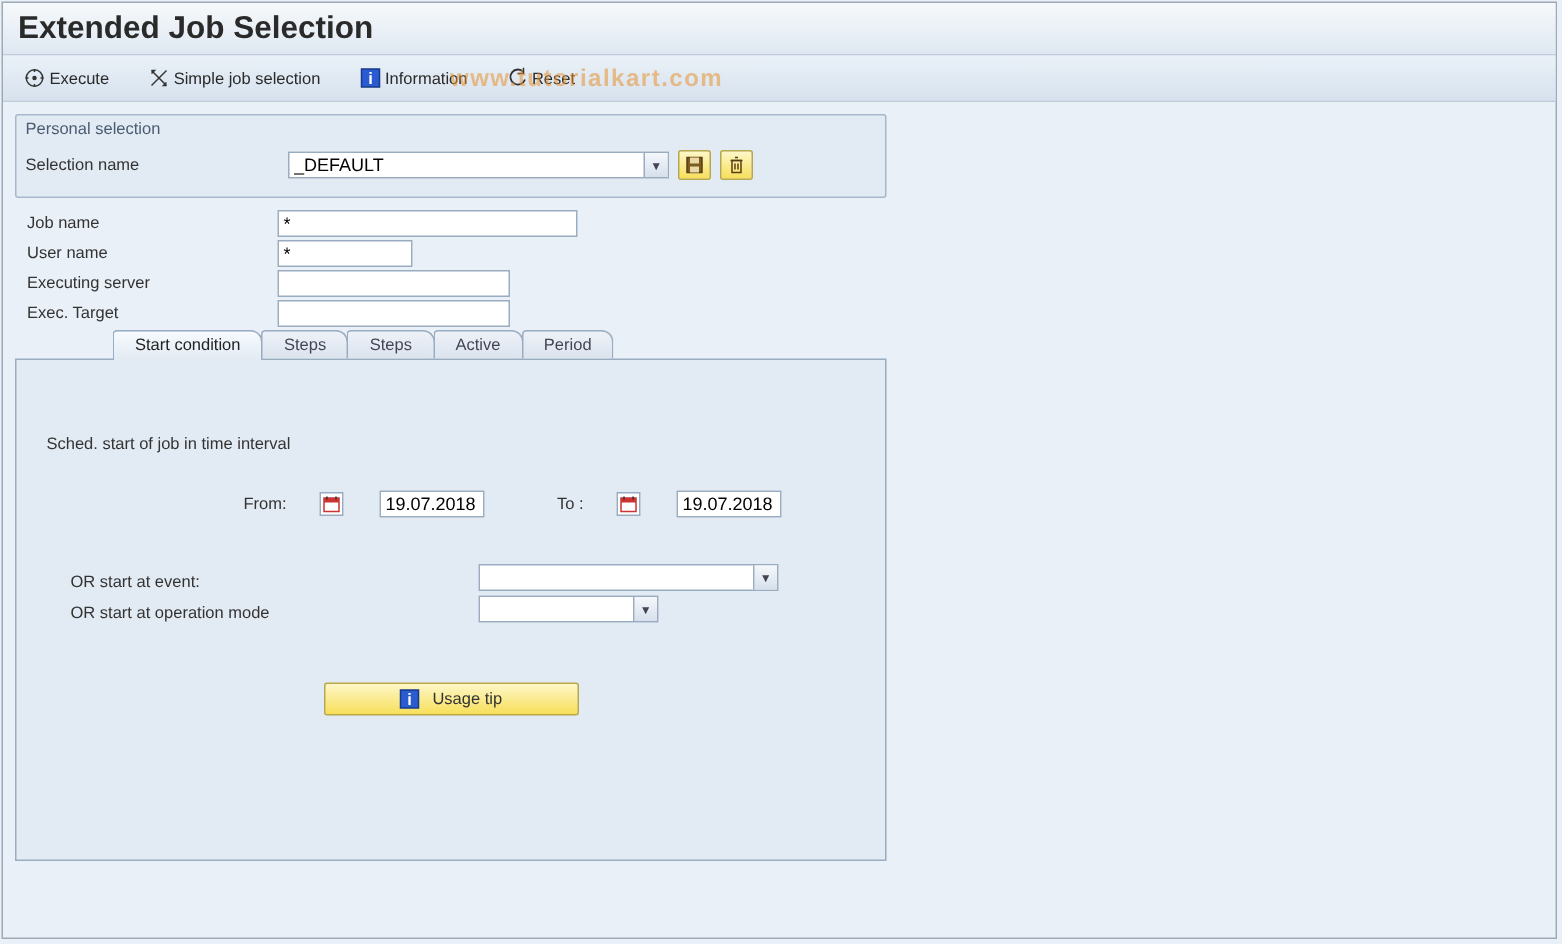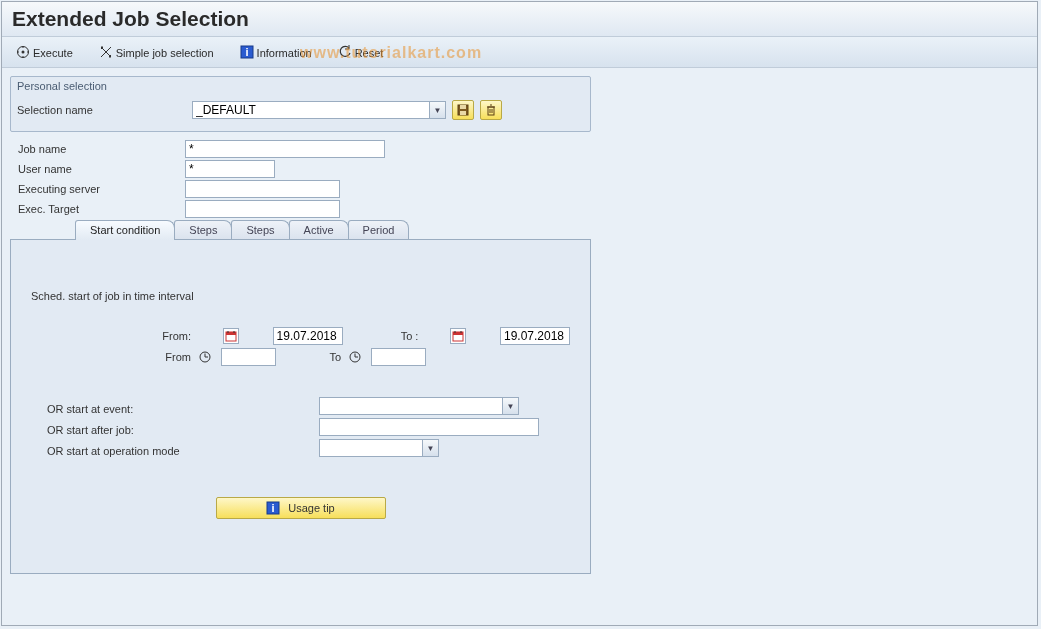--- a/index.html
+++ b/index.html
@@ -292,21 +292,21 @@
       <div class="tab">Steps</div>
       <div class="tab">Steps</div>
       <div class="tab">Active</div>
       <div class="tab">Period</div>
     </div>
 
     <div class="tabpanel">
       <div class="section-label">Sched. start of job in time interval</div>
 
       <div style="margin-left:120px;">
-        <div class="row" style="gap:22px;justify-content:space-between;">
+        <div class="row" style="gap:22px;">
           <span style="width:40px;text-align:right">From:</span>
           <span class="date-icon">
             <svg width="12" height="12">
                 <rect x="1" y="2" width="10" height="9" fill="#fff" stroke="#c33"></rect>
                 <rect x="1" y="2" width="10" height="3" fill="#c33"></rect>
                 <line x1="3" y1="1" x2="3" y2="3" stroke="#333"></line>
                 <line x1="9" y1="1" x2="9" y2="3" stroke="#333"></line>
               </svg>
           </span>
           <input class="text" style="width: 70px;" value="19.07.2018">
@@ -314,54 +314,30 @@
           <span class="date-icon">
             <svg width="12" height="12">
                 <rect x="1" y="2" width="10" height="9" fill="#fff" stroke="#c33"></rect>
                 <rect x="1" y="2" width="10" height="3" fill="#c33"></rect>
                 <line x1="3" y1="1" x2="3" y2="3" stroke="#333"></line>
                 <line x1="9" y1="1" x2="9" y2="3" stroke="#333"></line>
               </svg>
           </span>
           <input class="text" style="width: 70px;" value="19.07.2018">
         </div>
-        <div class="row" style="gap:6px;">
-          <span style="width:40px;text-align:right">From</span>
-          <span class="time-icon">
-            <svg width="12" height="12">
-                <circle cx="6" cy="6" r="5" fill="none" stroke="#333"></circle>
-                <line x1="6" y1="6" x2="6" y2="2.5" stroke="#333"></line>
-                <line x1="6" y1="6" x2="9" y2="6" stroke="#333"></line>
-              </svg>
-          </span>
-          <input class="text" style="width: 55px;" value="">
-          <span style="width:34px;text-align:right;margin-left:25px">To</span>
-          <span class="time-icon">
-            <svg width="12" height="12">
-                <circle cx="6" cy="6" r="5" fill="none" stroke="#333"></circle>
-                <line x1="6" y1="6" x2="6" y2="2.5" stroke="#333"></line>
-                <line x1="6" y1="6" x2="9" y2="6" stroke="#333"></line>
-              </svg>
-          </span>
-          <input class="text" style="width: 55px;" value="">
-        </div>
       </div>
 
       <div style="height:25px"></div>
 
       <div class="cond-row">
         <div class="clabel">OR start at event:</div>
         <div class="combo-wrap" style="width:200px;">
           <input class="combo" type="text" value="" style="">
           <div class="combo-arrow">▼</div>
         </div>
-      </div>
-      <div class="cond-row">
-        <div class="clabel">OR start after job:</div>
-        <input class="text" style="width: 220px;" value="">
       </div>
       <div class="cond-row">
         <div class="clabel">OR start at operation mode</div>
         <div class="combo-wrap" style="width:120px;">
           <input class="combo" type="text" value="" style="">
           <div class="combo-arrow">▼</div>
         </div>
       </div>
 
       <div class="usage-btn">

